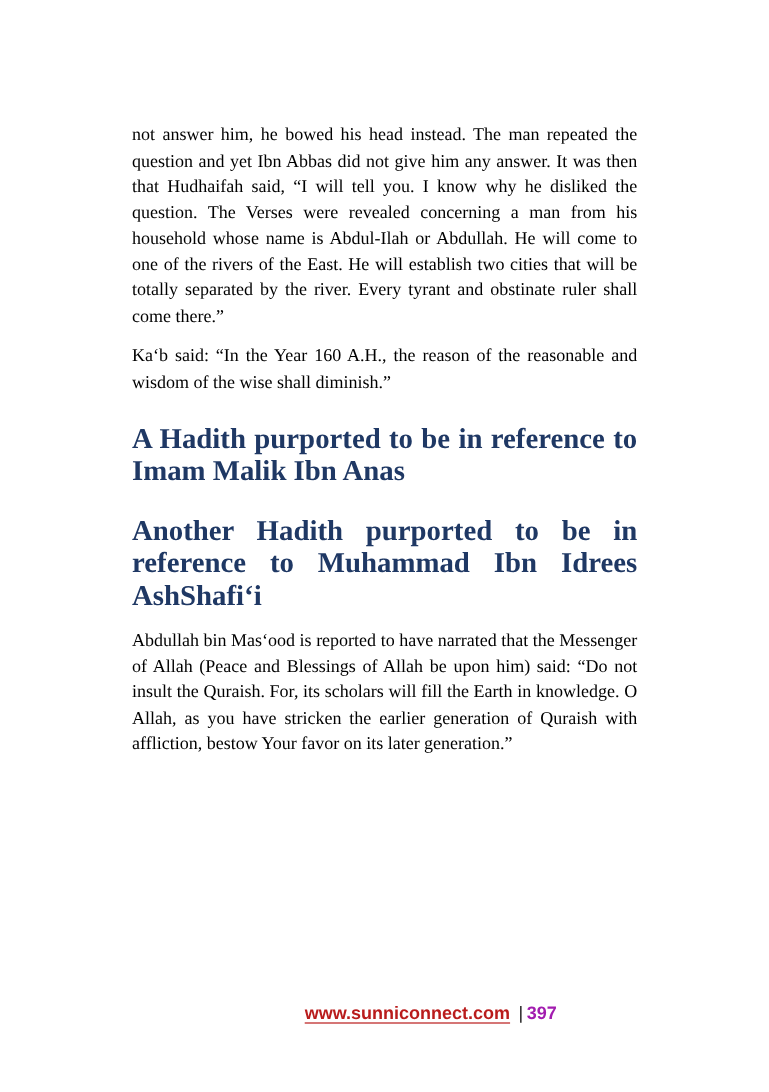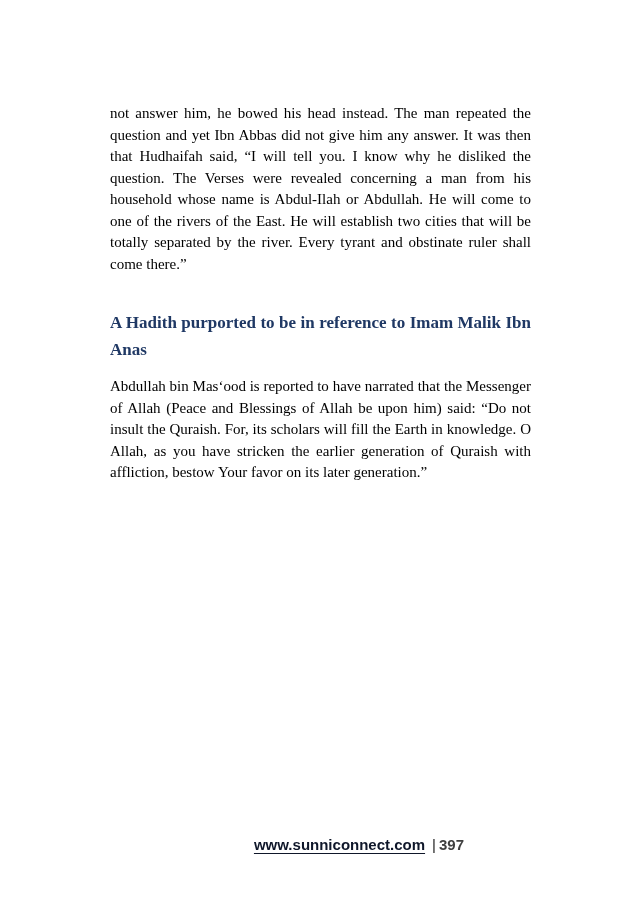--- a/index.html
+++ b/index.html
@@ -20,61 +20,63 @@
     width: 421px;
   }
   .content p {
     font-size: 15px;
     line-height: 21.5px;
     text-align: justify;
     margin-bottom: 12px;
     color: #000000;
   }
   .content h2 {
-    font-size: 17px;
+    font-size: 24px;
     line-height: 27px;
     font-weight: bold;
     text-align: justify;
     color: #1F3864;
-    margin-top: 34px;
+    margin-top: 23px;
     margin-bottom: 13px;
   }
   .footer {
     position: absolute;
     right: 111px;
     top: 836px;
     font-family: "Liberation Sans", "DejaVu Sans", sans-serif;
     font-size: 15px;
     font-weight: 700;
     color: #1a1a1a;
     white-space: nowrap;
   }
   .footer a {
-    color: #0f172a;
+    color: #b91c1c;
     text-decoration: underline;
     text-underline-offset: 3px;
     cursor: pointer;
   }
   .footer .sep {
     margin-left: 7px;
     margin-right: 3px;
     font-weight: 400;
     color: #1a1a1a;
   }
   .footer .pagenum {
-    color: #404040;
+    color: #a21caf;
     text-align: center;
   }
 </style>
 </head>
 <body>
 
 <div class="page">
   <div class="content">
     <p>not answer him, he bowed his head instead. The man repeated the question and yet Ibn Abbas did not give him any answer. It was then that Hudhaifah said, “I will tell you. I know why he disliked the question. The Verses were revealed concerning a man from his household whose name is Abdul-Ilah or Abdullah. He will come to one of the rivers of the East. He will establish two cities that will be totally separated by the river. Every tyrant and obstinate ruler shall come there.”</p>
+    <p>Ka‘b said: “In the Year 160 A.H., the reason of the reasonable and wisdom of the wise shall diminish.”</p>
     <h2>A Hadith purported to be in reference to Imam Malik Ibn Anas</h2>
+    <h2>Another Hadith purported to be in reference to Muhammad Ibn Idrees AshShafi‘i</h2>
     <p>Abdullah bin Mas‘ood is reported to have narrated that the Messenger of Allah (Peace and Blessings of Allah be upon him) said: “Do not insult the Quraish. For, its scholars will fill the Earth in knowledge. O Allah, as you have stricken the earlier generation of Quraish with affliction, bestow Your favor on its later generation.”</p>
   </div>
 
   <div class="footer">
     <a>www.sunniconnect.com</a><span class="sep">|</span><span class="pagenum">397</span>
   </div>
 </div>
 
 </body></html>

